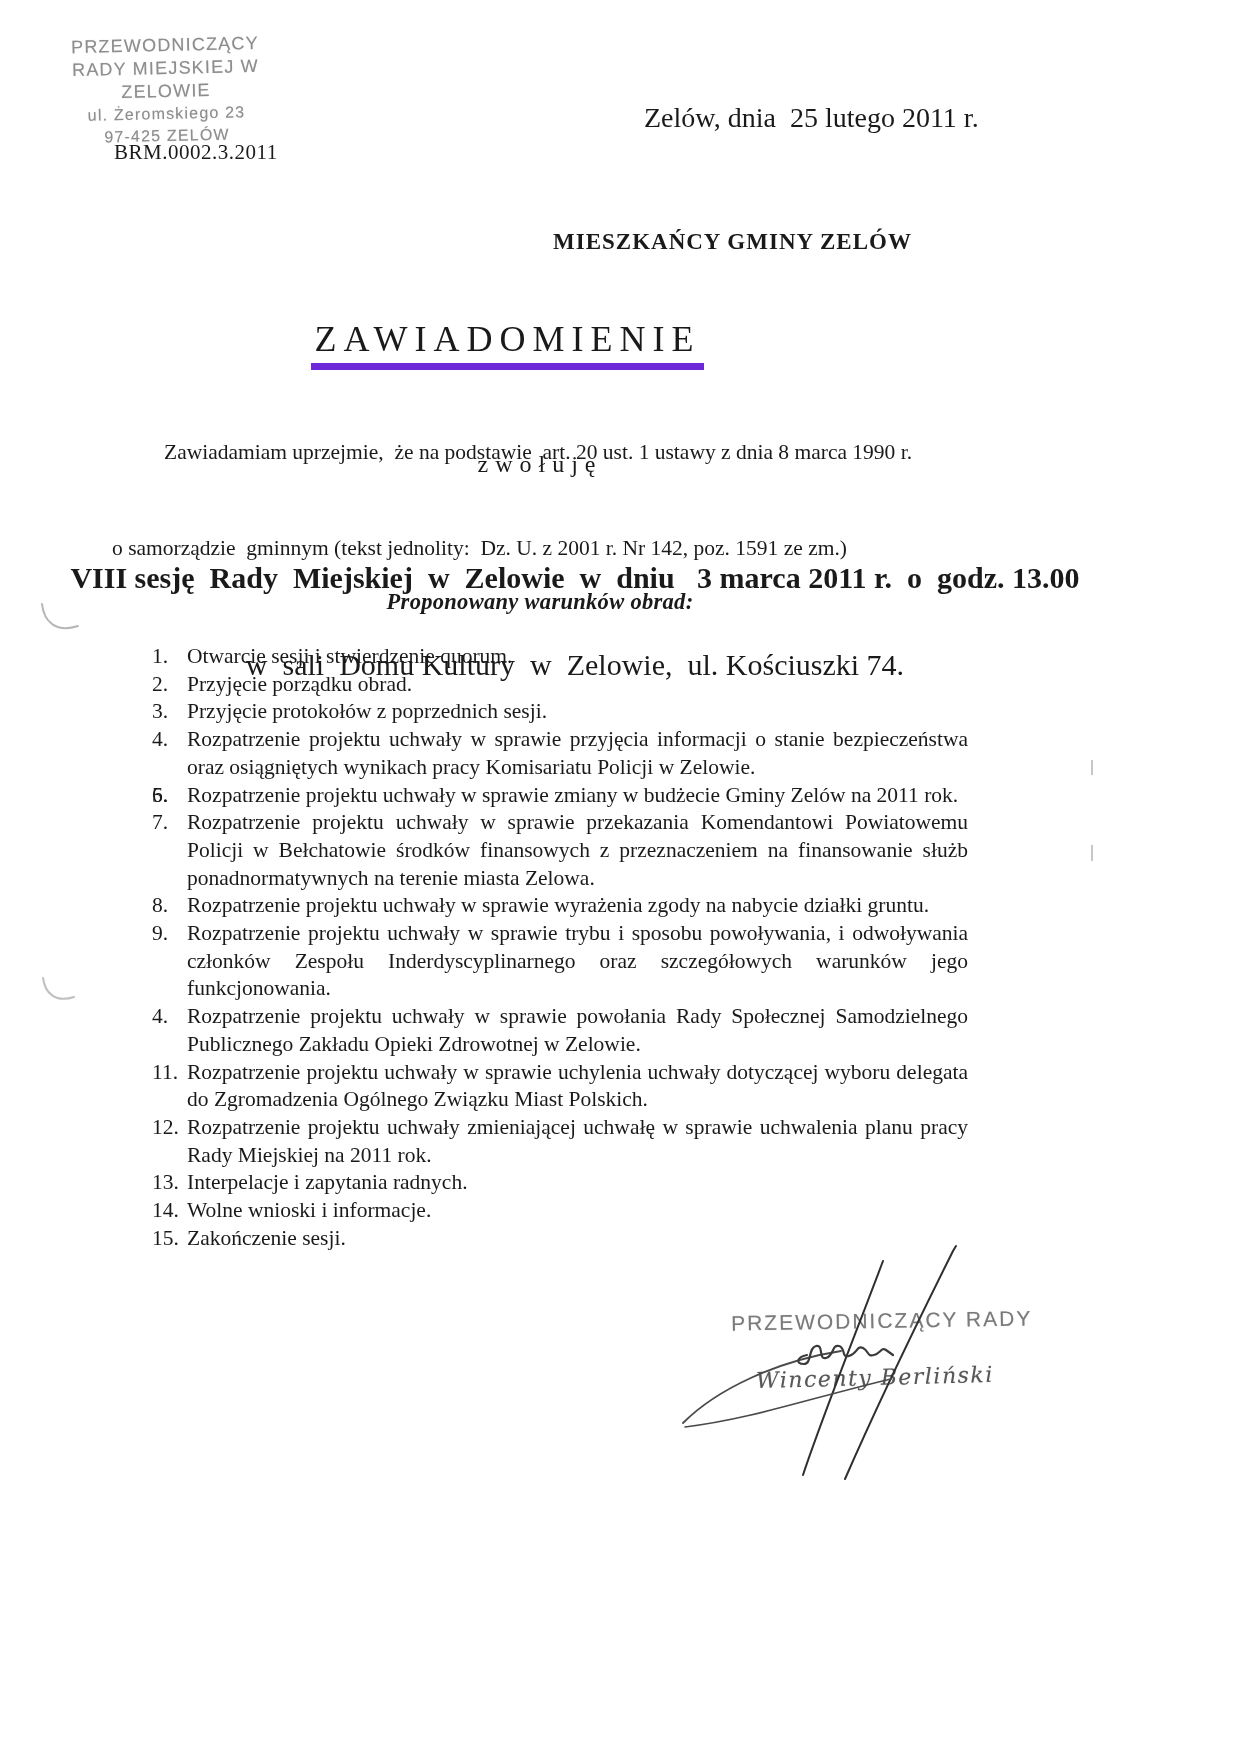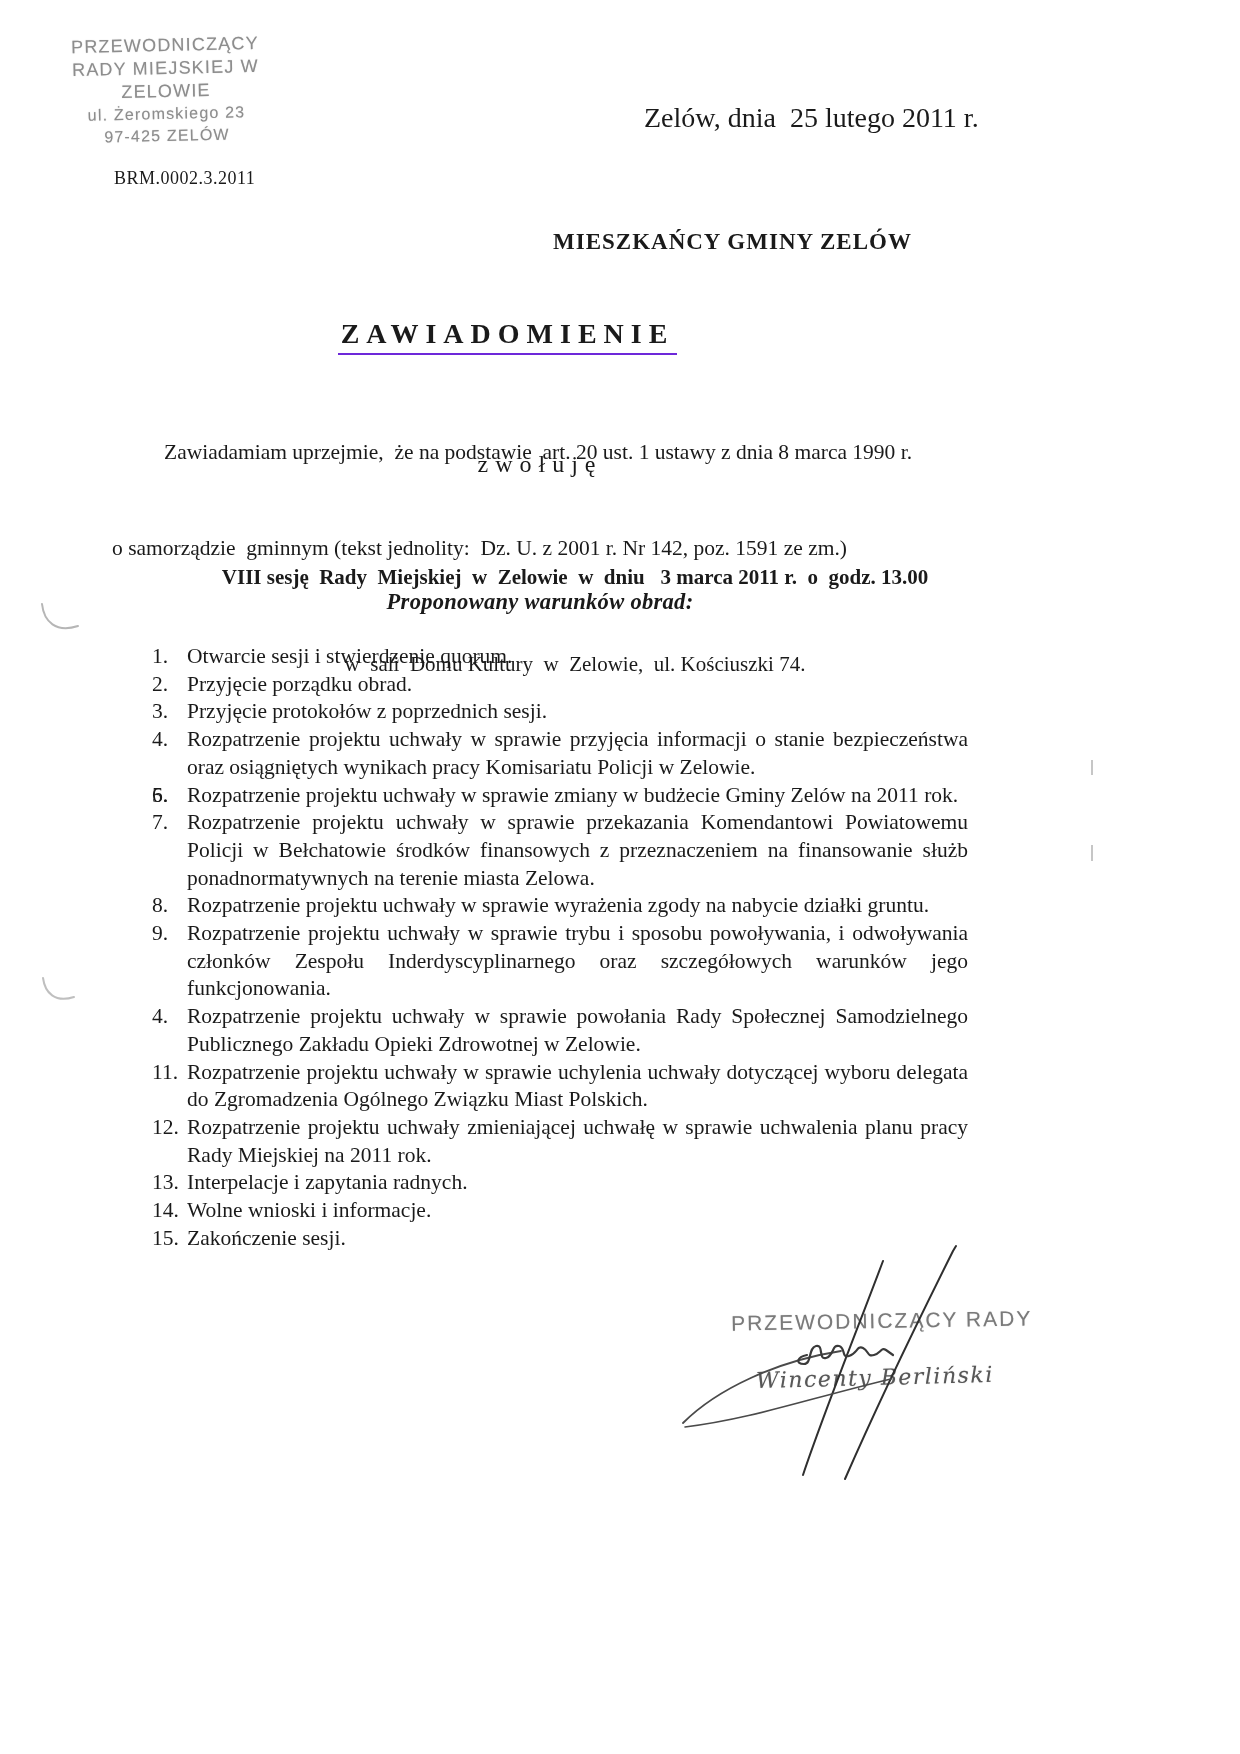--- a/index.html
+++ b/index.html
@@ -9,32 +9,32 @@
   }
   
   .stamp-top{
     position:absolute;left:40px;top:34px;width:252px;text-align:center;
     font-family:"Liberation Sans",sans-serif;color:#8d8d8d;letter-spacing:1.2px;
     transform:rotate(-1.3deg);text-shadow:0 0 1px rgba(140,140,140,.45);
   }
   .stamp-top .l1,.stamp-top .l2{font-size:18px;line-height:23px;}
   .stamp-top .l3,.stamp-top .l4{font-size:16px;line-height:22px;}
   .date-line{position:absolute;left:644px;top:102px;font-size:28px;white-space:pre-wrap;}
-  .ref-number{position:absolute;left:114px;top:168px;font-size:18px;letter-spacing:.5px;text-align:center;}
+  .ref-number{position:absolute;left:114px;top:140px;font-size:21px;letter-spacing:.5px;text-align:center;}
   .addressee{position:absolute;left:553px;top:229px;font-size:23px;font-weight:bold;letter-spacing:1px;}
   .title-wrap{position:absolute;left:0;top:318px;width:1015px;text-align:center;}
   .title-text{
-    display:inline-block;font-size:28px;font-weight:bold;letter-spacing:7px;
-    border-bottom:2px solid #6d28d9;padding:0 3px 3px 3px;
+    display:inline-block;font-size:36px;font-weight:normal;letter-spacing:7px;
+    border-bottom:7px solid #6d28d9;padding:0 3px 3px 3px;
   }
   .intro{position:absolute;left:112px;top:372px;width:856px;font-size:21.5px;line-height:32px;white-space:pre-wrap;}
   .intro .line1{padding-left:52px;}
   .convene-wrap{position:absolute;left:0;top:451px;width:1080px;text-align:center;}
   .convene{font-size:24px;font-weight:normal;letter-spacing:7px;}
-  .session{position:absolute;left:70px;top:505px;width:1010px;text-align:center;font-size:21px;line-height:29px;white-space:pre-wrap;}
+  .session{position:absolute;left:70px;top:505px;width:1010px;text-align:center;font-size:30px;line-height:29px;white-space:pre-wrap;}
   .session .line1{font-weight:bold;}
   .agenda-heading-wrap{position:absolute;left:0;top:589px;width:1080px;text-align:center;}
   .agenda-heading{font-size:22.5px;font-weight:bold;font-style:italic;letter-spacing:.3px;}
   .agenda{position:absolute;left:152px;top:643px;width:816px;margin:0;padding:0;list-style:none;
     font-size:21.5px;line-height:27.7px;}
   .agenda li{position:relative;padding-left:35px;text-align:justify;}
   .agenda .num{position:absolute;left:0;top:0;}
   
   .sig-role{
     position:absolute;left:731px;top:1309px;font-family:"Liberation Sans",sans-serif;

